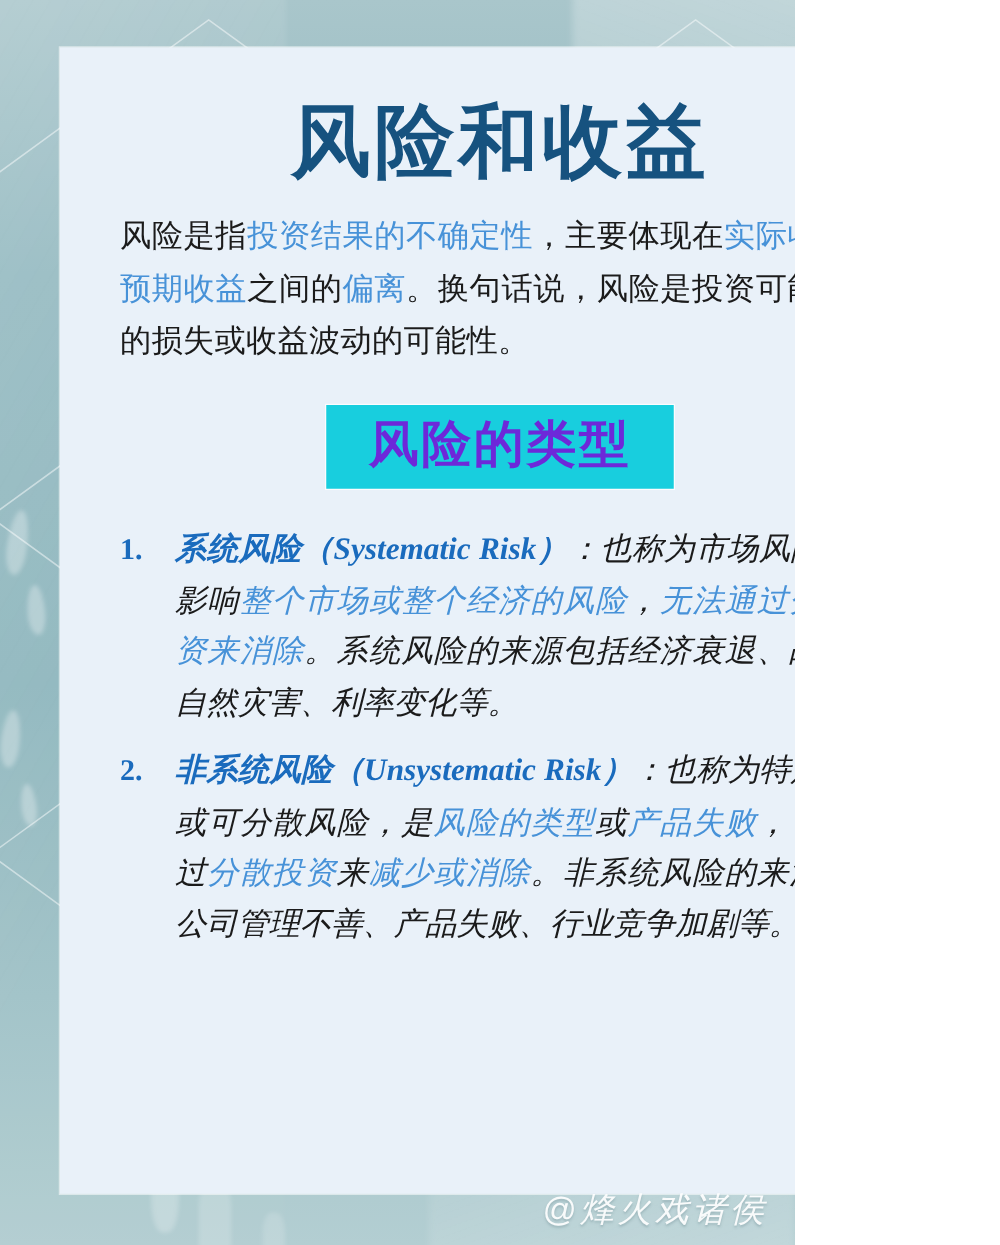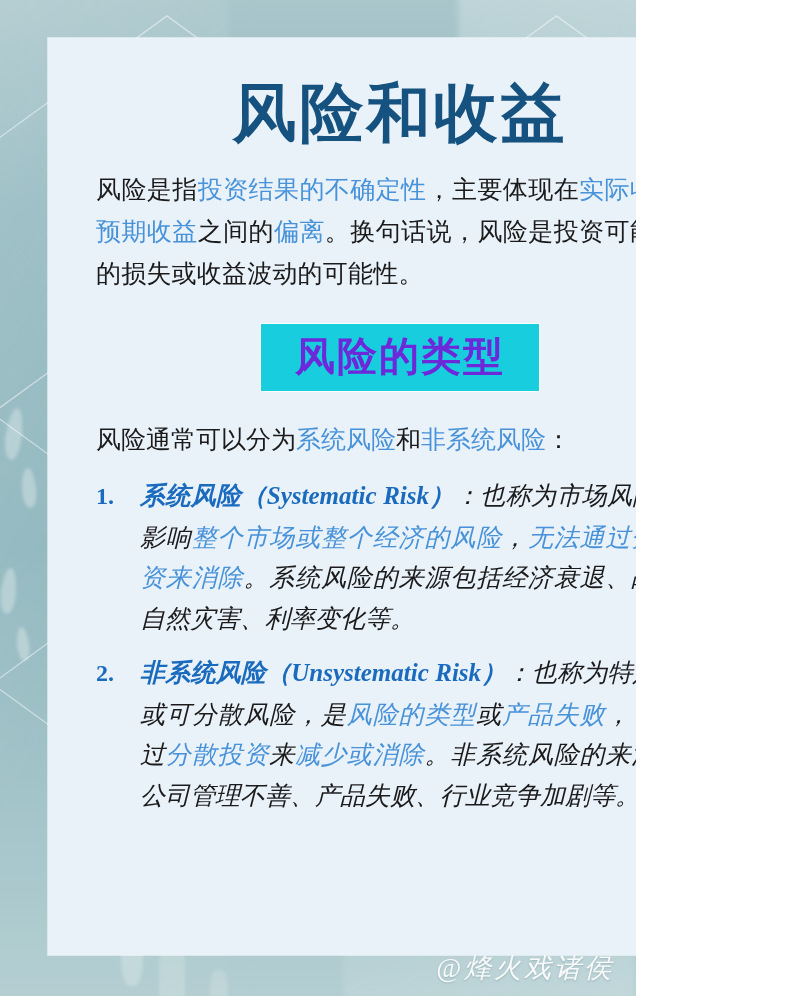--- a/index.html
+++ b/index.html
@@ -175,21 +175,21 @@
   }
 
   
   .watermark {
     position: absolute;
     right: 22px;
     bottom: 10px;
     color: rgba(255,255,255,0.92);
     font-size: 27px;
     letter-spacing: 3px;
-    font-family: Liberation Serif, serif;
+    font-family: Liberation Sans, sans-serif;
     font-style: italic;
     text-shadow: 0 1px 2px rgba(90,120,128,0.35);
     white-space: nowrap;
   }
 </style>
 </head>
 <body>
 
 <div id="stage">
 
@@ -230,23 +230,20 @@
       <h1 class="title">风险和收益</h1>
 
       <p class="lead">
         <span>风险是指</span><span class="hl">投资结果的不确定性</span><span>，主要体现在</span><span class="hl">实际收益</span><span>和</span><span class="hl">预期收益</span><span>之间的</span><span class="hl">偏离</span><span>。换句话说，风险是投资可能产生的损失或收益波动的可能性。</span>
       </p>
 
       <div class="badge-wrap">
         <div class="badge">风险的类型</div>
       </div>
 
-      <p class="sub-lead">
-        <span>风险通常可以分为</span><span class="hl">系统风险</span><span>和</span><span class="hl">非系统风险</span><span>：</span>
-      </p>
 
       <ol class="olist">
 
         <li class="oitem">
           <span class="onum">1.</span>
           <span class="obody"><span class="term">系统风险</span><span class="term-en">（Systematic Risk）</span><span>：</span><span>也称为市场风险，是影响</span><span class="hl">整个市场或整个经济的风险</span><span>，</span><span class="hl">无法通过分散投资来</span><span class="hl">消除</span><span>。系统风险的来源包括经济衰退、战争、自然灾害、利率变化等。</span></span>
         </li>
 
         <li class="oitem">
           <span class="onum">2.</span>

